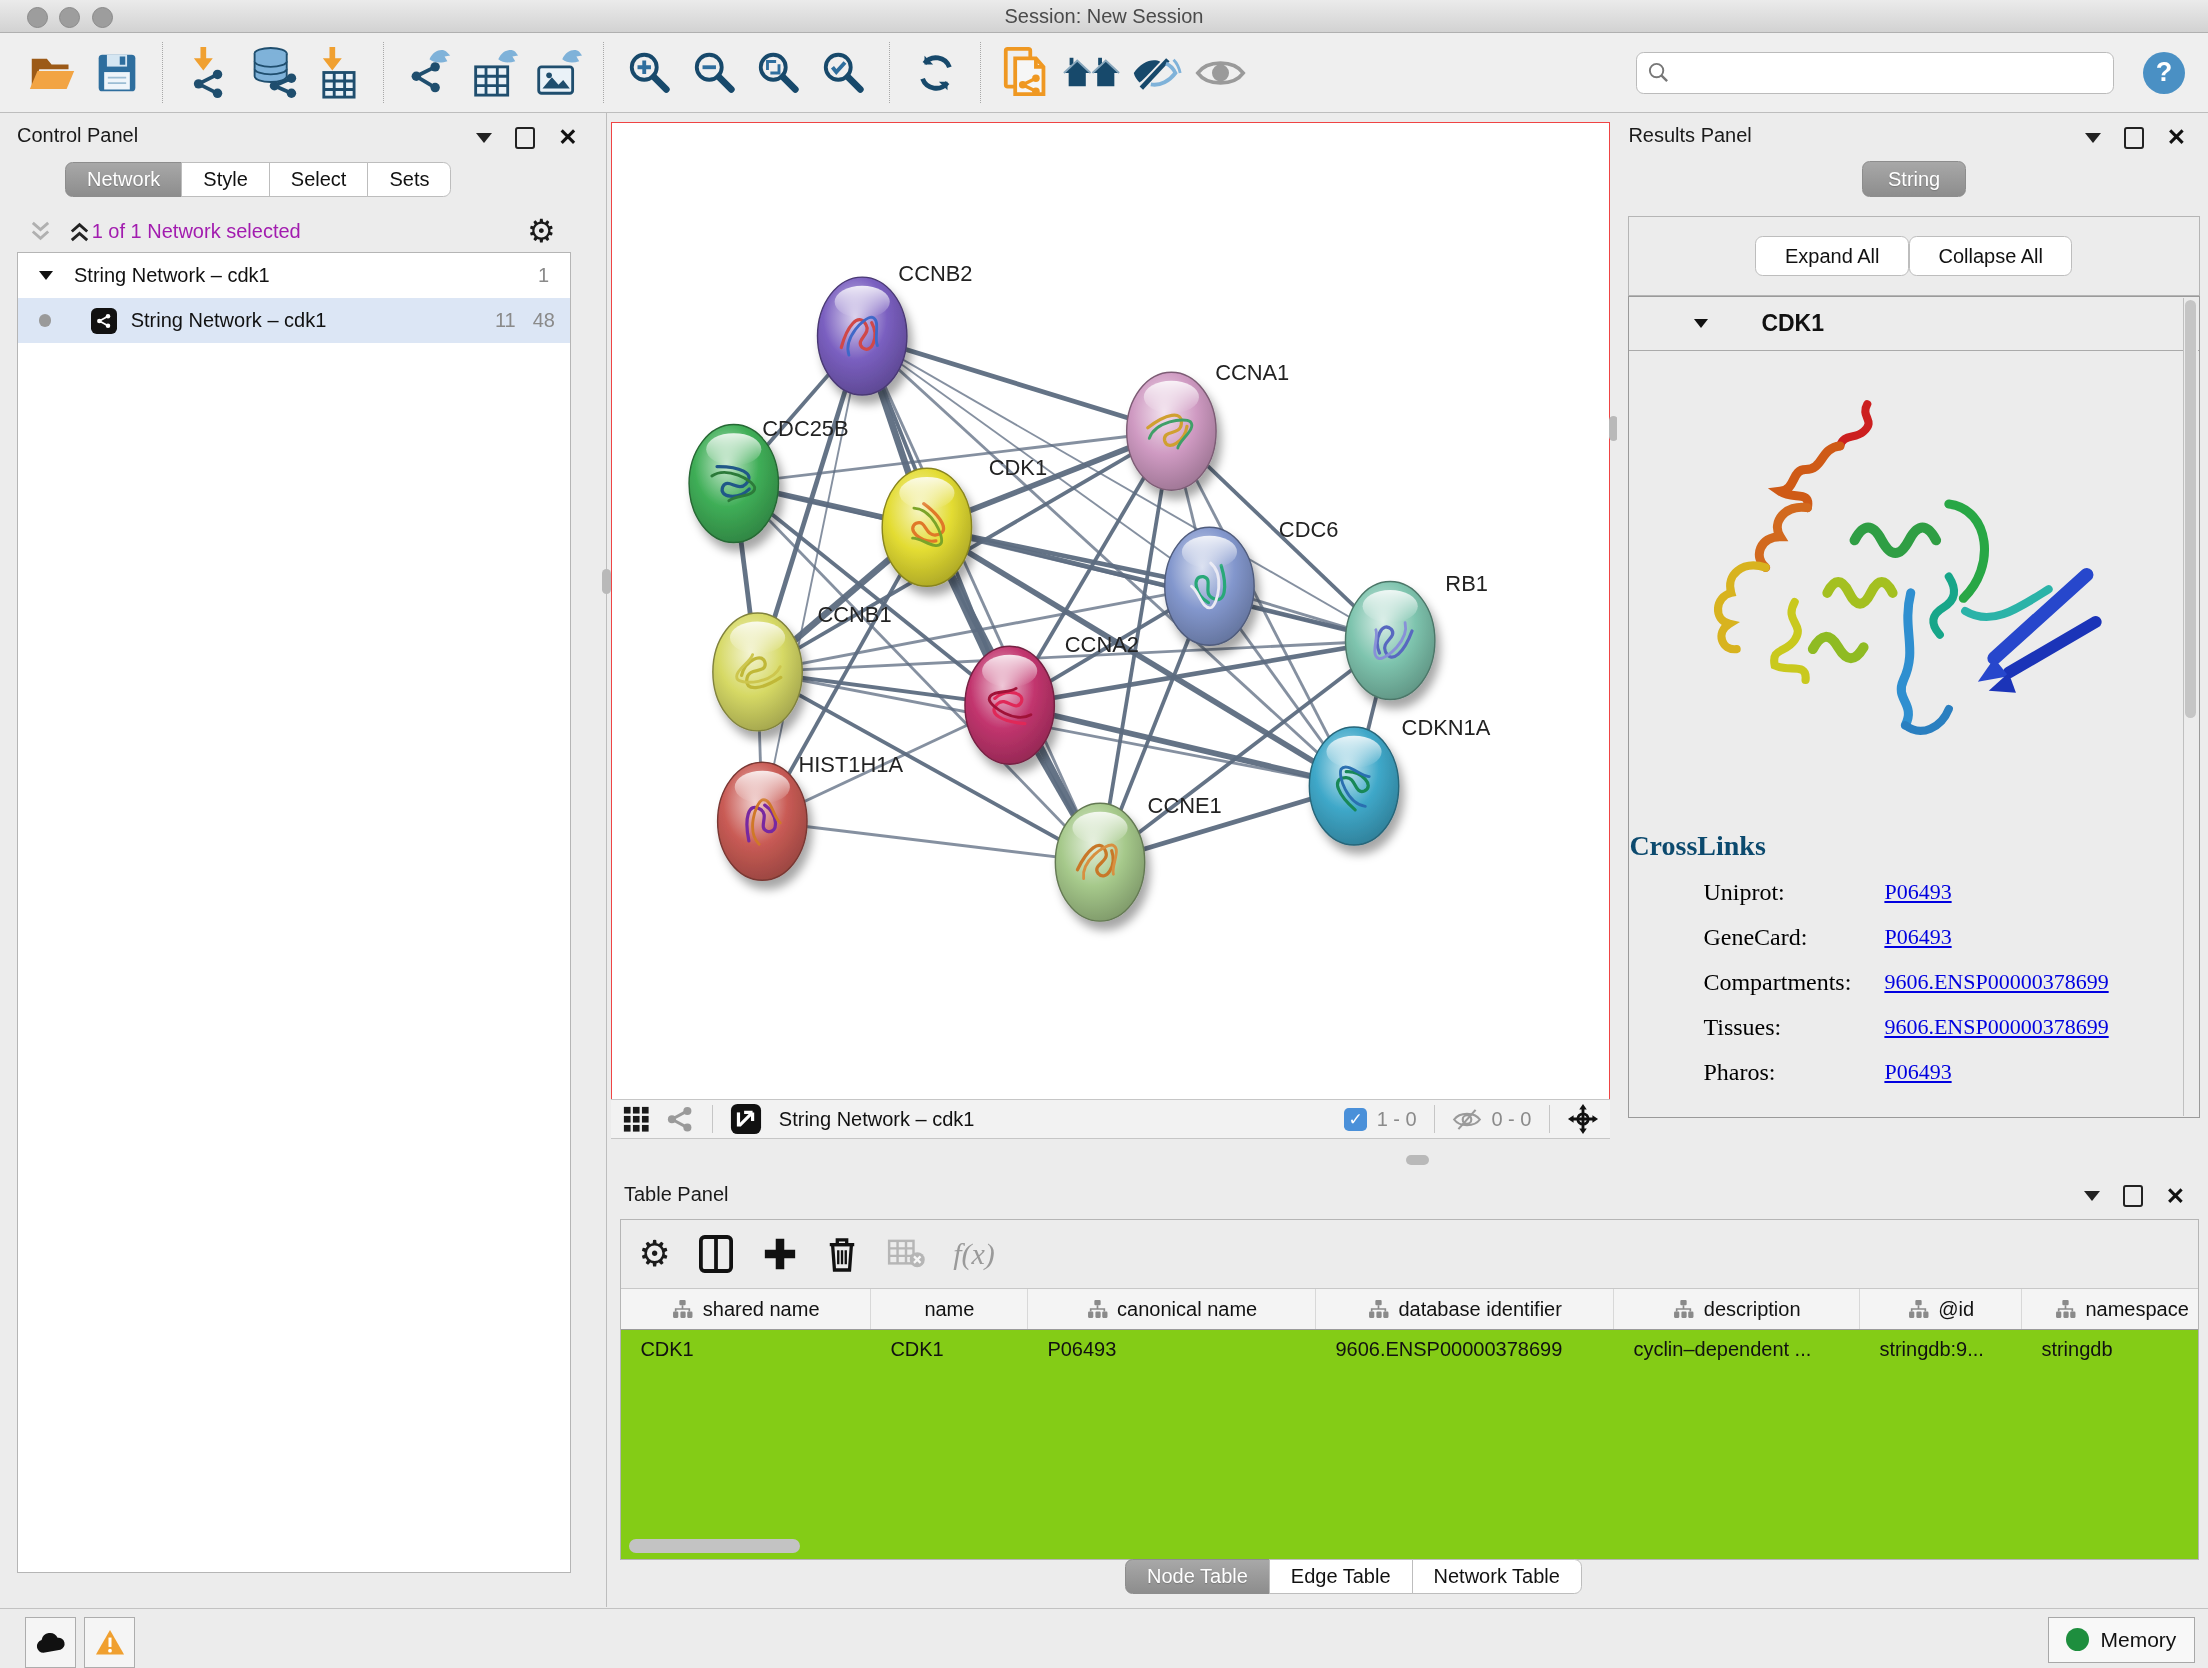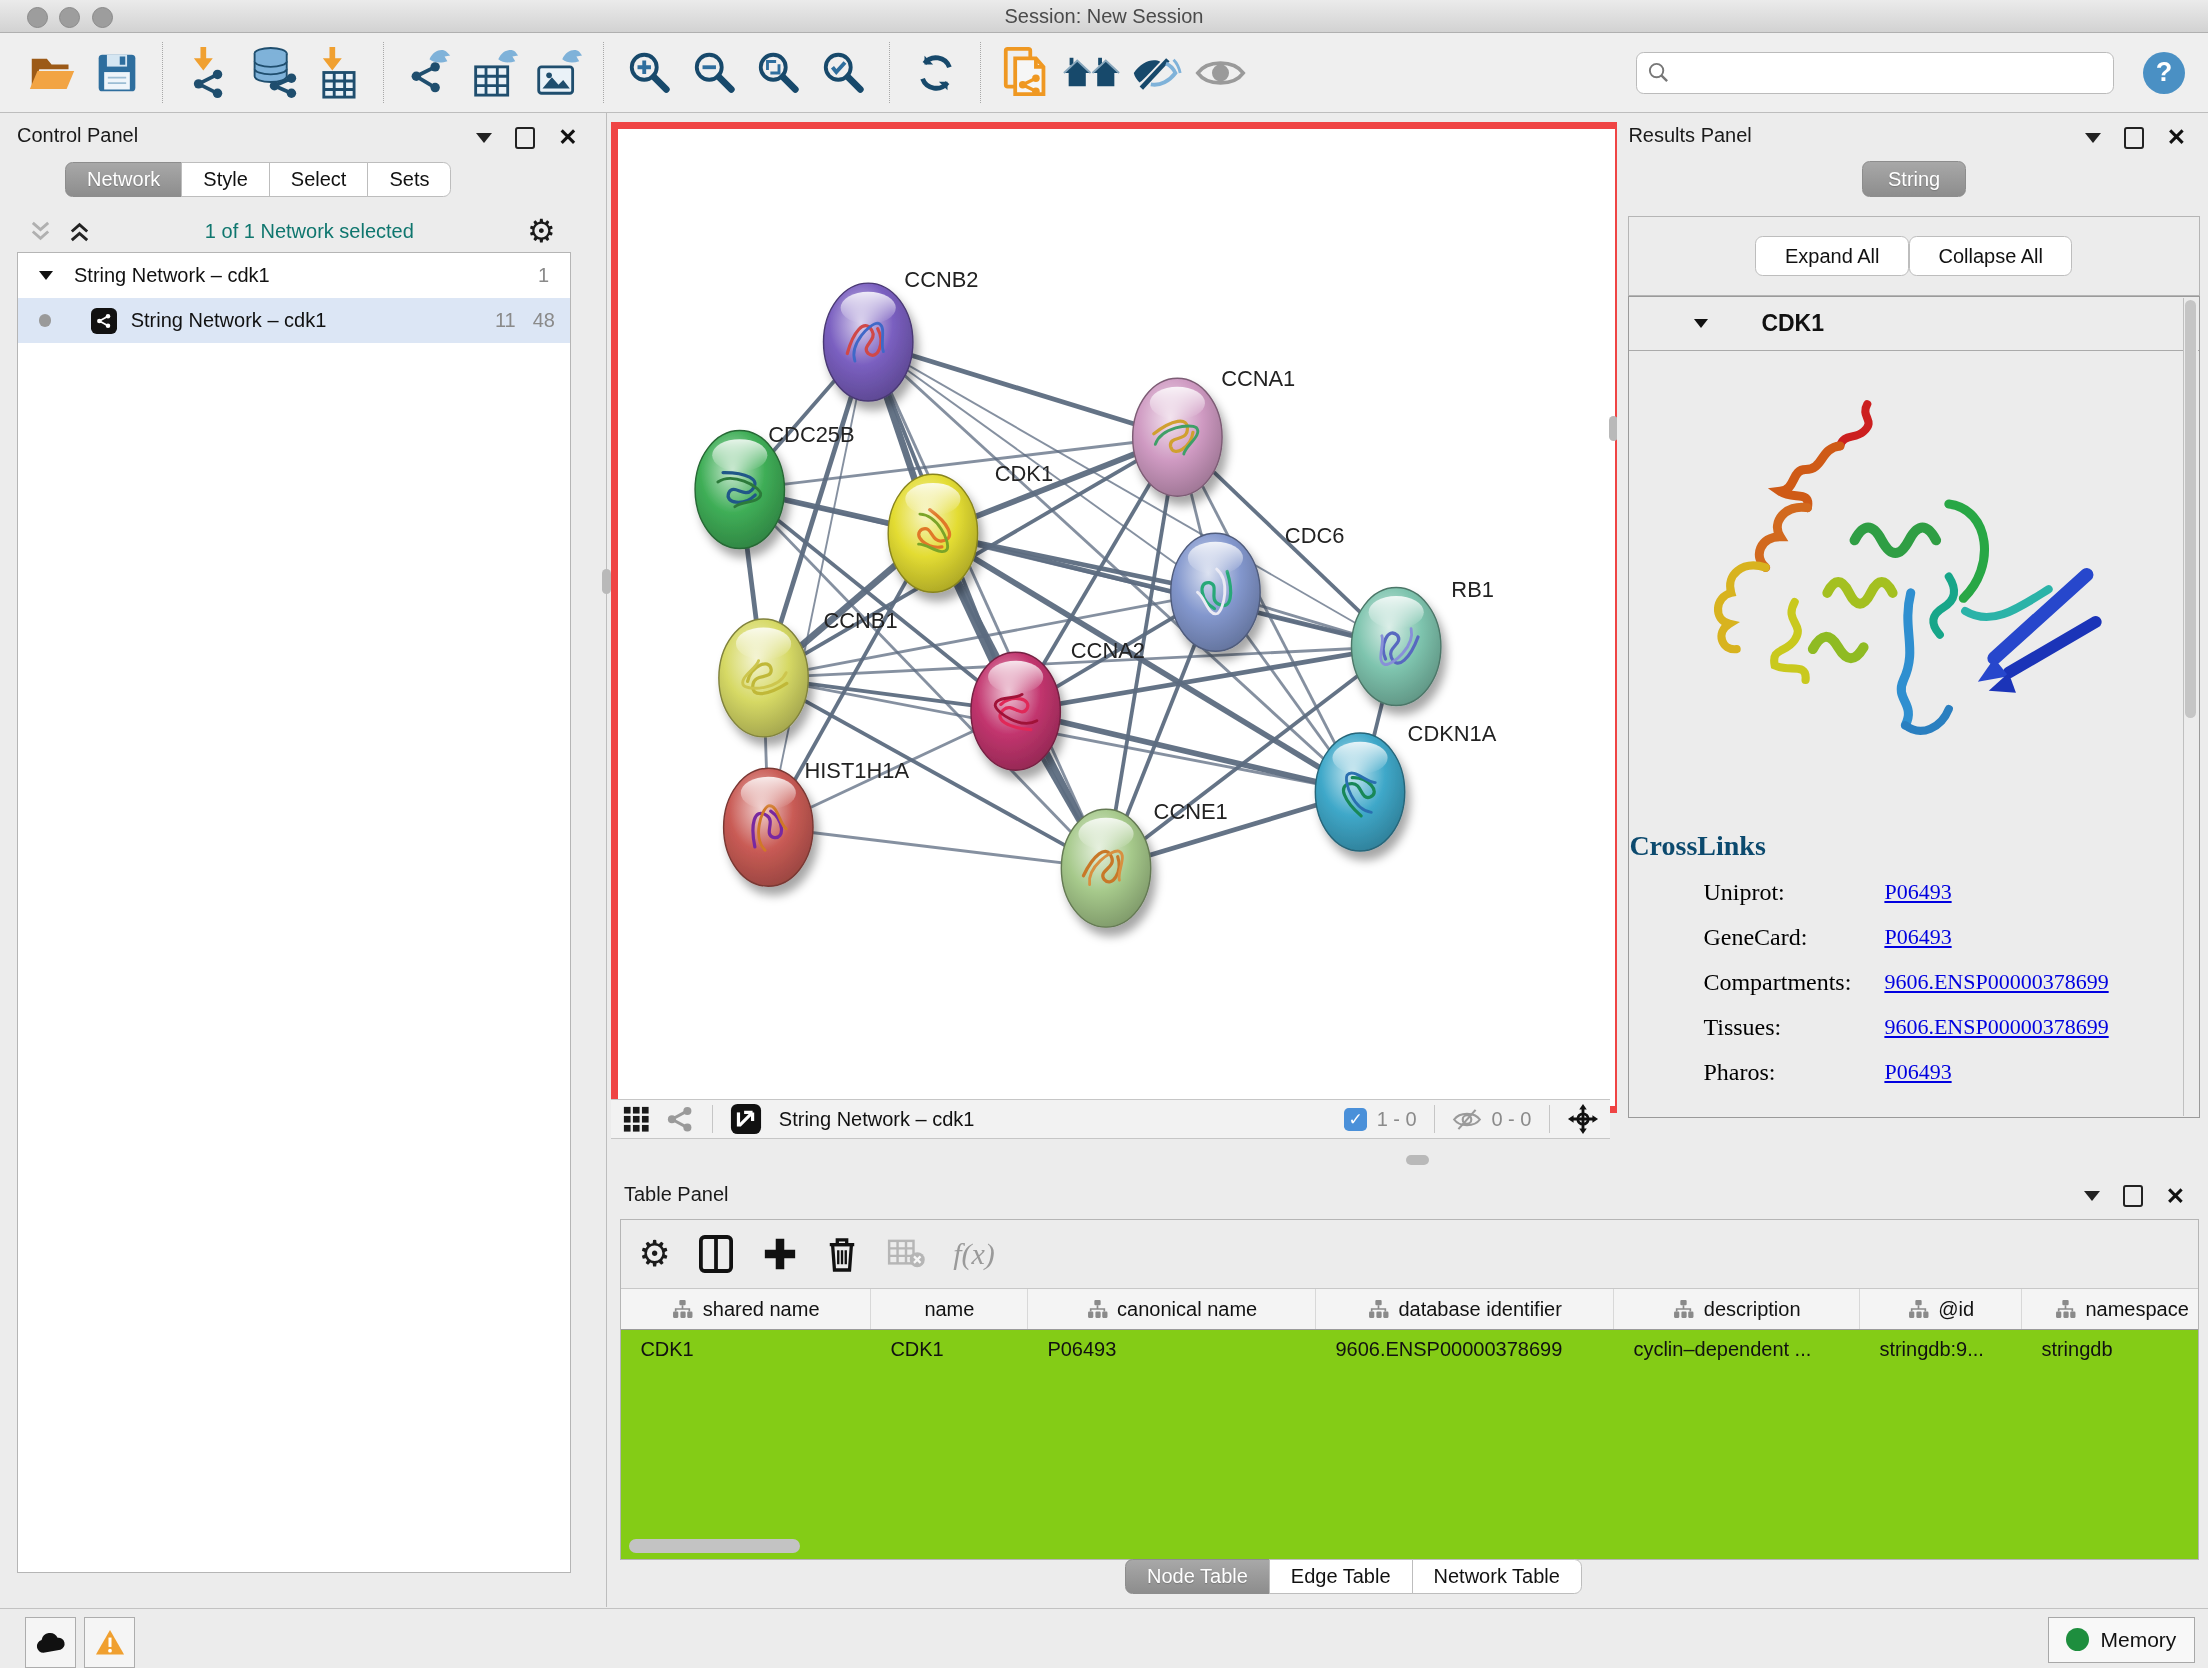--- a/index.html
+++ b/index.html
@@ -29,31 +29,31 @@
   .seg .tab:first-child{border-radius:7.6px 0 0 7.6px;margin-left:0;}
   .seg .tab:last-child{border-radius:0 7.6px 7.6px 0;}
   .seg .tab.sel{background:linear-gradient(#a8a8a8,#8d8d8d);color:#fff;border-color:#8d8d8d;text-shadow:0 1px 1px #777;}
   .tab.single{border:1px solid #8d8d8d;background:linear-gradient(#a8a8a8,#8d8d8d);color:#fff;font-size:20px;padding:5.7px 25px;border-radius:7.6px;text-shadow:0 1px 1px #777;}
   
   .control-panel{left:0;top:113px;width:606px;height:1494px;background:#ececec;border-right:1px solid #bdbdbd;}
   .cp-title{left:17px;top:11.4px;}
   .cp-ctl{top:13.3px;right:28.5px;}
   .cp-tabs{left:65px;top:49px;}
   .cp-status{left:17px;top:99px;width:552px;height:38px;display:flex;align-items:center;}
-  .cp-status .txt{flex:1;text-align:center;font-size:20px;color:#0f766e;}
+  .cp-status .txt{flex:1;font-size:20px;color:#a21caf;}
   .gear{font-size:32px;color:#1a1a1a;line-height:1;}
   .treebox{left:17px;top:139px;width:552px;bottom:34px;background:#fff;border:1px solid #b5b5b5;}
   .trow{height:45px;display:flex;align-items:center;font-size:20px;color:#111;}
   .trow .cnt{color:#8a8a8a;margin-left:auto;}
   .trow.sel{background:#dce6f5;}
   .tri-small{width:0;height:0;border-left:7.6px solid transparent;border-right:7.6px solid transparent;border-top:9.5px solid #111;}
   .dot{width:12.4px;height:12.4px;border-radius:50%;background:#9a9a9a;}
   .appicon{width:26px;height:26px;border-radius:5.7px;background:#111;display:flex;align-items:center;justify-content:center;}
   
-  .canvas{left:611px;top:122px;width:997px;height:977px;background:#fff;border:7px solid #ef4444;box-sizing:content-box;}
+  .canvas{left:611px;top:122px;width:997px;height:977px;background:#fff;border:1px solid #ef4444;box-sizing:content-box;}
   .net-toolbar{left:611px;top:1099px;width:999px;height:40px;background:#f2f2f2;border-top:1px solid #c6c6c6;border-bottom:1px solid #c6c6c6;display:flex;align-items:center;padding:0 11.4px;box-sizing:border-box;gap:9.5px;}
   .nt-sep{width:1px;height:28.5px;background:#c6c6c6;margin:0 7.6px;}
   .nt-title{font-size:20px;color:#111;margin-left:7.6px;}
   .nt-count{font-size:20px;color:#8a8a8a;}
   .checkbox{width:23px;height:23px;border-radius:4.8px;background:#4a90d9;color:#fff;font-size:17px;display:flex;align-items:center;justify-content:center;}
   .grip{background:#b9b9b9;border-radius:5.7px;}
   
   .results-panel{left:1617px;top:113px;width:592px;height:1066px;background:#ececec;}
   .rp-title{left:11.4px;top:11.4px;}
   .rp-ctl{top:13.3px;right:23px;}

